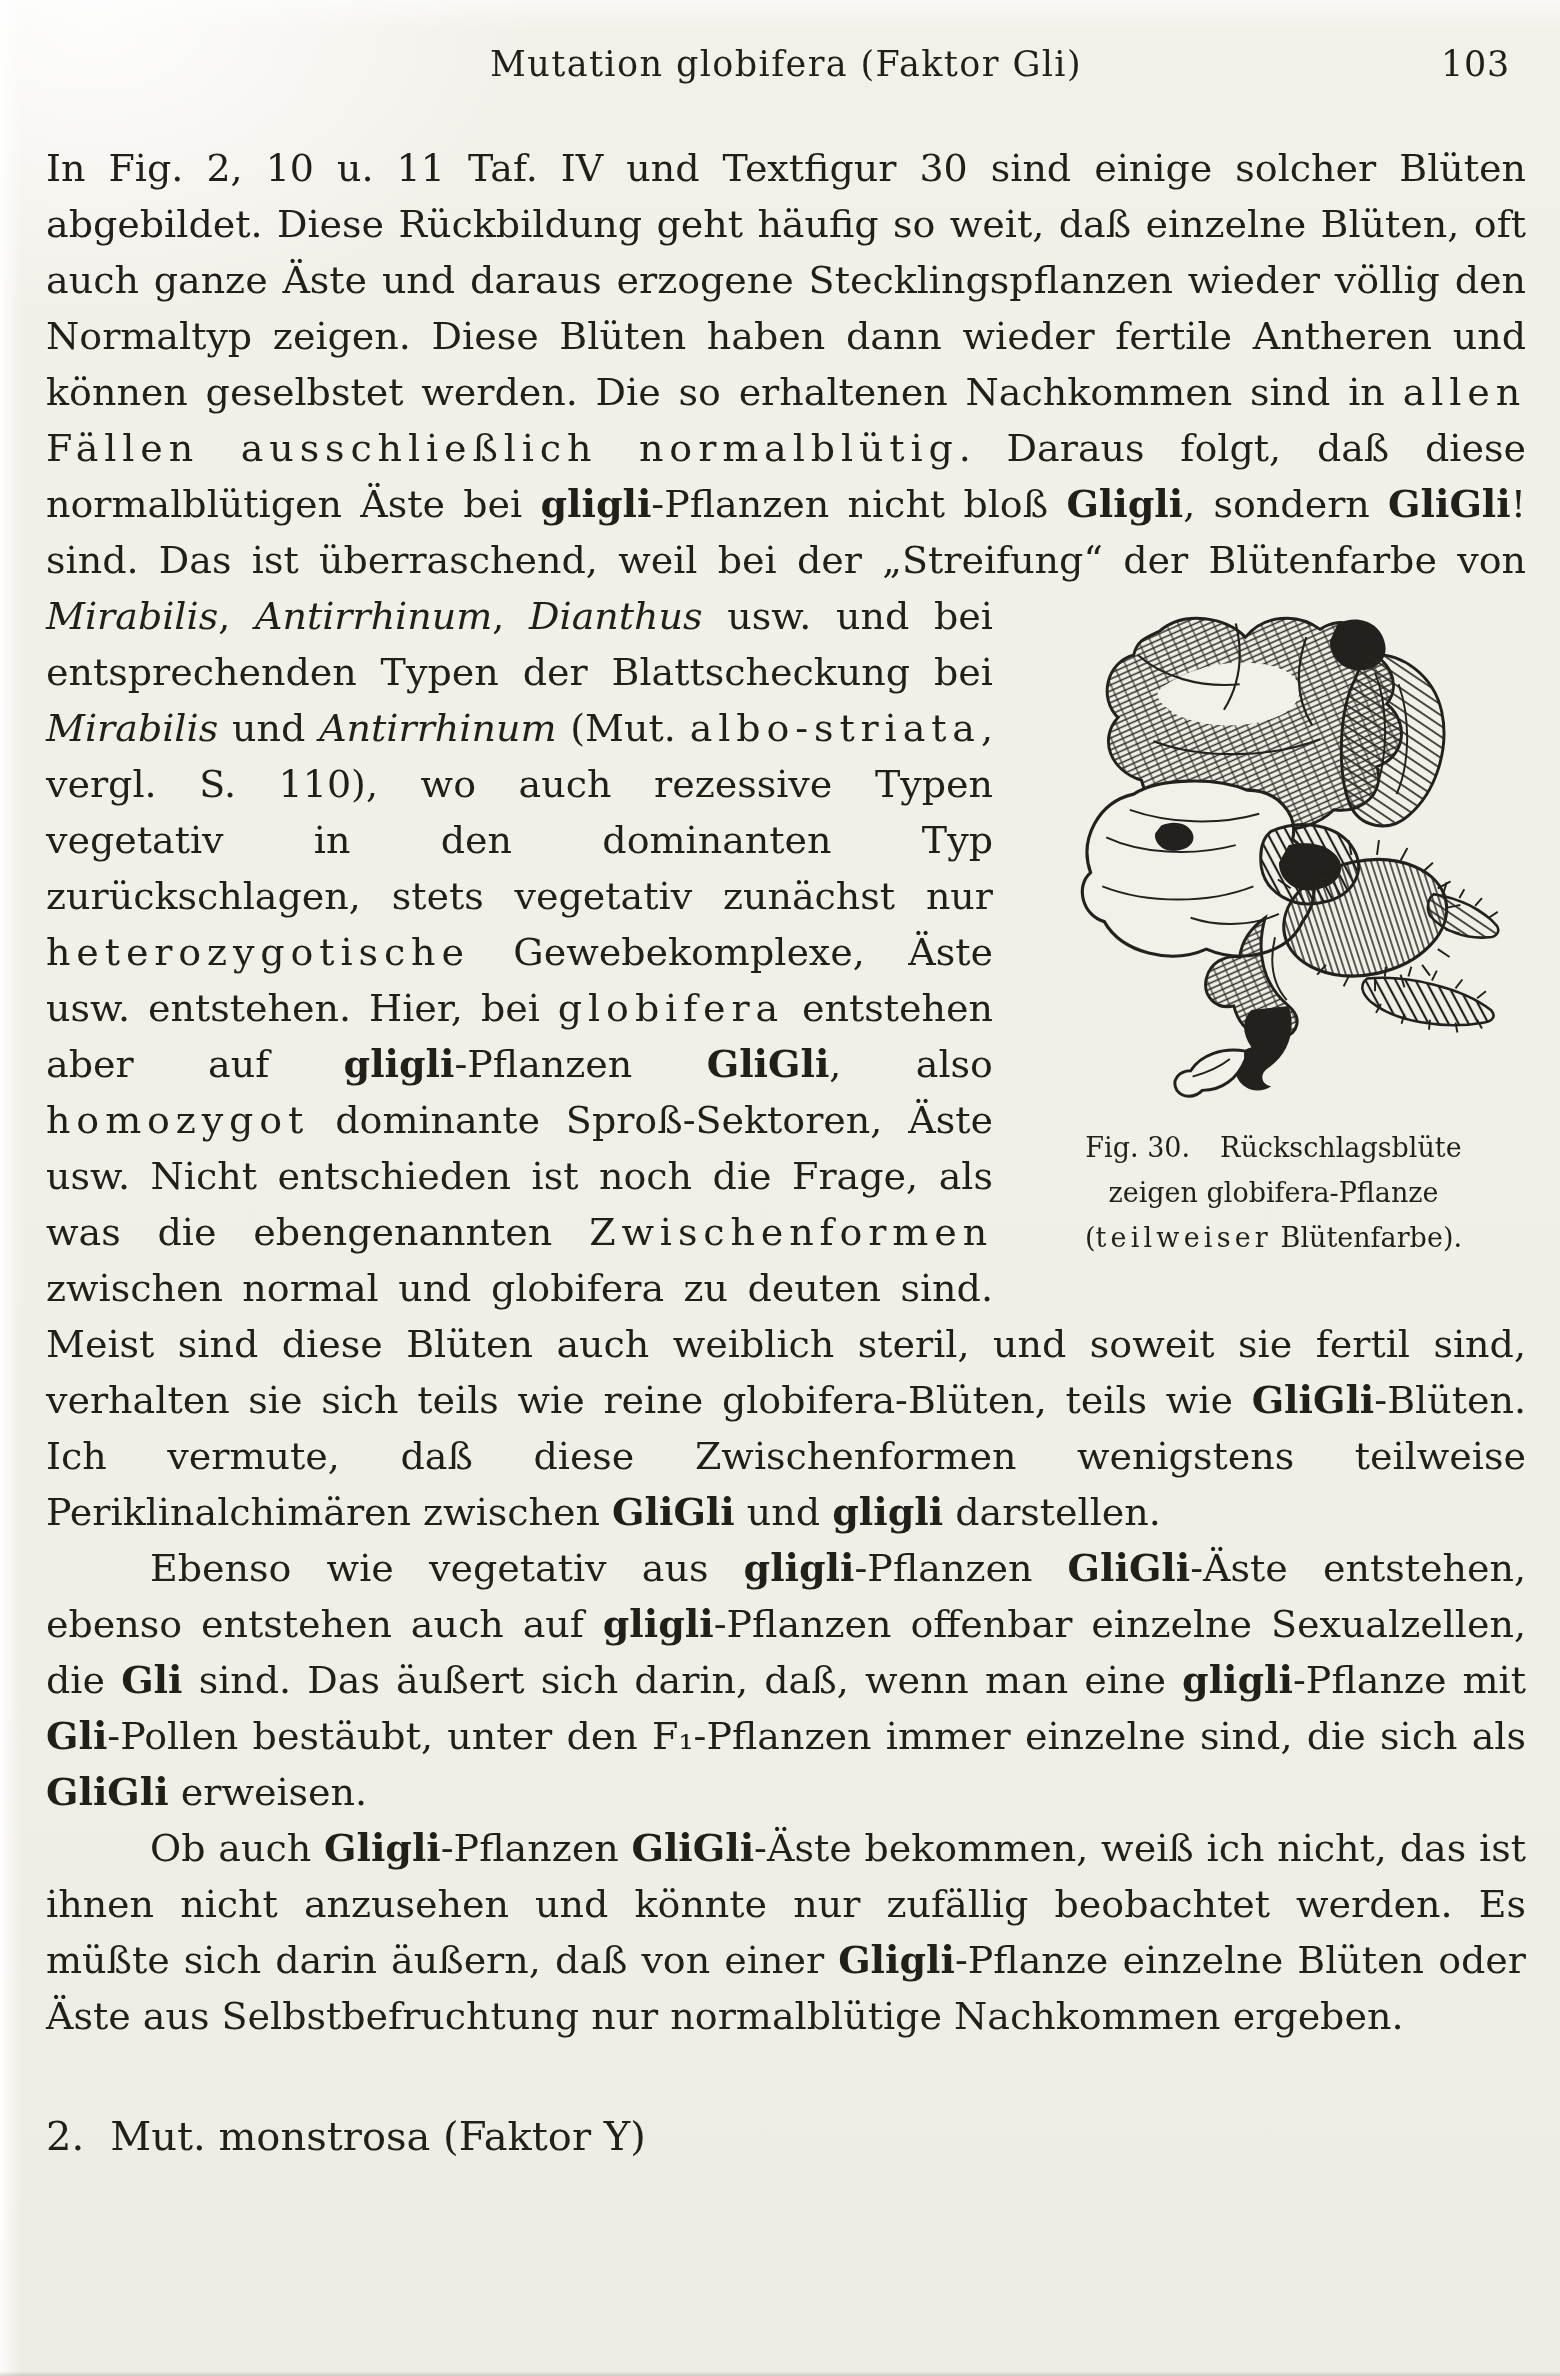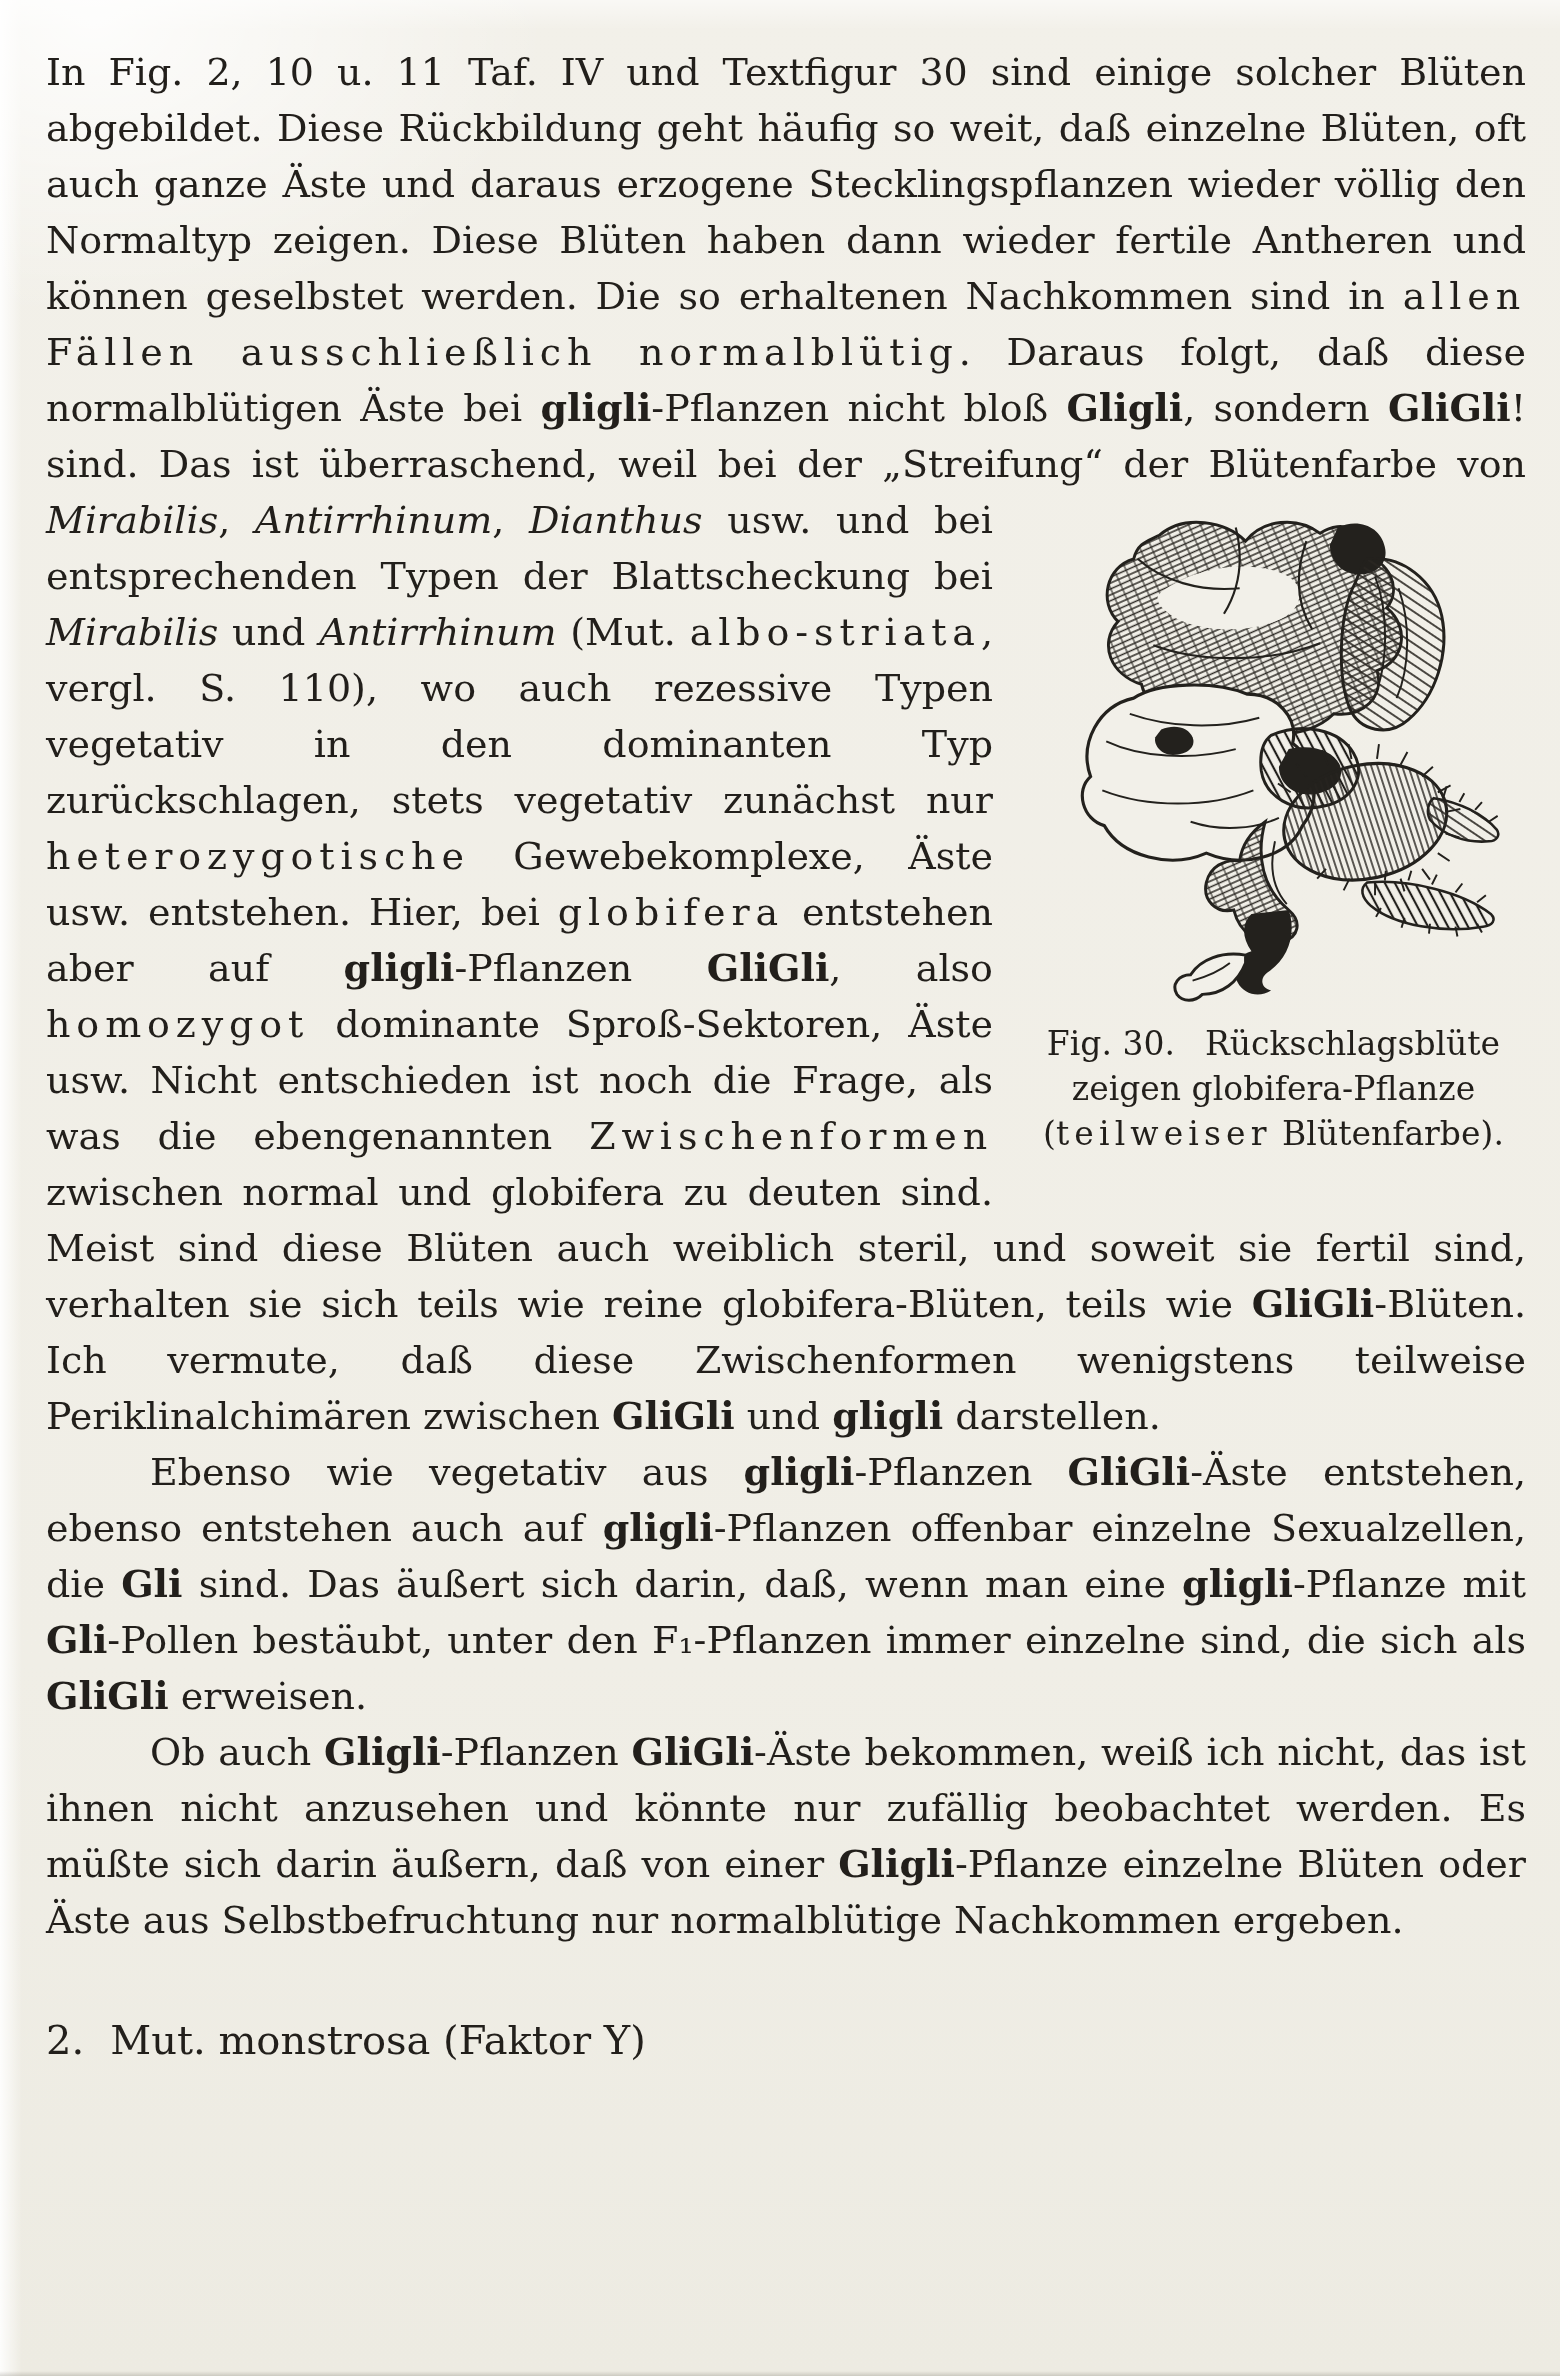--- a/index.html
+++ b/index.html
@@ -38,36 +38,40 @@
   .para.gap-top{}
   .b{font-weight:bold;}
   .i{font-style:italic;}
   .sp{letter-spacing:.155em;}
   
   .fig{
     float:right;width:505px;margin:6px 0 18px 28px;
     text-align:center;
   }
   .fig svg{display:block;margin:0 auto;}
-  .figcaption{margin-top:8px;font-size:33px;line-height:45px;}
+  .figcaption{margin-top:16px;font-size:27px;line-height:45px;}
   .cap-label{margin-right:30px;}
   
   .section-heading{
     margin-top:66px;margin-bottom:26px;
     font-size:40px;line-height:52px;font-weight:normal;
   }
   .section-heading .num{margin-right:26px;}
   .clear{clear:both;}
 </style>
 </head>
 <body>
 
 <div class="page">
   <div class="content">
 
+    <div class="running-head">
+      <span class="head-title">Mutation globifera (Faktor Gli)</span>
+      <span class="head-pagenum">103</span>
+    </div>
 
     <div class="para"><span class="run">In Fig. 2, 10 u. 11 Taf. IV und Textfigur 30 sind einige solcher Blüten abgebildet.  Diese Rückbildung geht häufig so weit, daß einzelne Blüten, oft auch ganze Äste und daraus erzogene Stecklingspflanzen wieder völlig den Normaltyp zeigen.  Diese Blüten haben dann wieder fertile Antheren und können geselbstet werden.  Die so erhaltenen Nachkommen sind in </span><span class="sp">allen Fällen ausschließlich normalblütig</span><span class="run">.  Daraus folgt, daß diese normalblütigen Äste bei </span><span class="b">gligli</span><span class="run">-Pflanzen nicht bloß </span><span class="b">Gligli</span><span class="run">, sondern </span><span class="b">GliGli</span><span class="run">! sind.  Das ist überraschend, weil bei der „Streifung“ der Blütenfarbe von </span><figure class="fig">
         <svg viewBox="0 0 470 525" width="470" height="515" aria-hidden="true">
           <defs>
             <pattern id="hc" width="11" height="11" patternUnits="userSpaceOnUse" patternTransform="rotate(-24)">
               <path d="M0 2.5 H11 M0 8 H11" stroke="#2a2722" stroke-width="1.5" fill="none"></path>
               <path d="M3 0 V11" stroke="#2a2722" stroke-width="1.1" fill="none"></path>
             </pattern>
             <pattern id="hx" width="9" height="9" patternUnits="userSpaceOnUse" patternTransform="rotate(34)">
               <path d="M0 2 H9" stroke="#2a2722" stroke-width="1.7" fill="none"></path>

